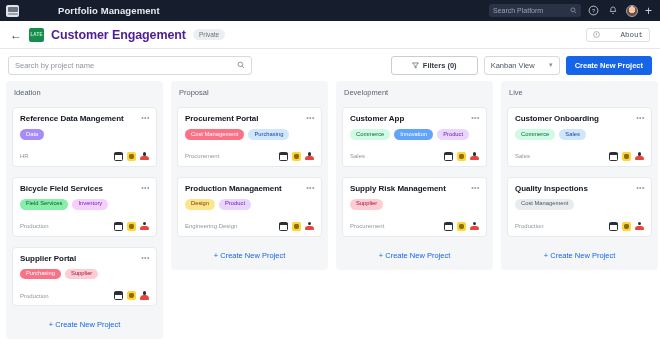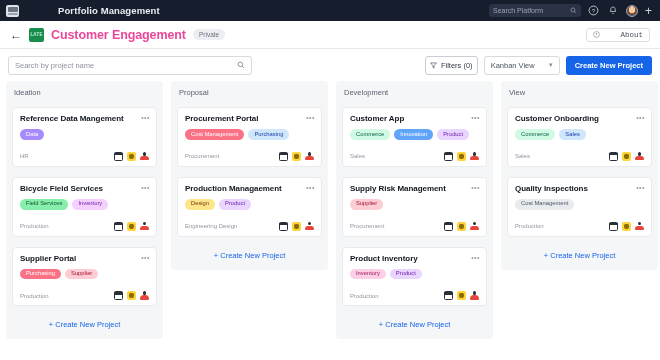--- a/index.html
+++ b/index.html
@@ -49,21 +49,21 @@
   .pageheader {
     height:28px; border-bottom:1px solid #e6e8ec; display:flex; align-items:center;
     padding:0 10px; gap:7px; background:#fff;
   }
   .back-arrow { color:#3b4252; font-size:12px; line-height:1; cursor:pointer; }
   .proj-logo {
     width:15px; height:14px; border-radius:2px; background:#178d4c;
     display:flex; align-items:center; justify-content:center;
     font-size:4.5px; color:#bff0d2; font-weight:700; letter-spacing:.2px;
   }
-  .proj-title { font-size:12.5px; font-weight:700; color:#ec4899; letter-spacing:-.1px; }
+  .proj-title { font-size:12.5px; font-weight:700; color:#4c1d95; letter-spacing:-.1px; }
   .badge-private {
     background:#eceef1; color:#6b7280; font-size:6.5px; border-radius:7px;
     padding:2px 6px; font-weight:400;
   }
   .about-btn {
     margin-left:auto; display:flex; align-items:center; gap:20px;
     border:1px solid #dcdfe4; border-radius:3px; padding:2px 6px;
     font-size:7.5px; color:#4b5563; background:#fff; cursor:pointer;font-family:Liberation Mono, monospace;
   }
 
@@ -73,23 +73,23 @@
     background:#fff;
   }
   .search-box {
     width:244px; height:19px; border:1px solid #d6d9de; border-radius:3px;
     display:flex; align-items:center; padding:0 6px; background:#fff;
   }
   .search-box span { font-size:7.5px; color:#8e939c; }
   .search-box svg { margin-left:auto; }
   .tb-spacer { flex:1; }
   .filters-btn {
-    display:flex; align-items:center; gap:4px; height:19px; padding:0 4px;
+    display:flex; align-items:center; gap:4px; height:19px; padding:0 20px;
     border:1px solid #c9cdd4; border-radius:3px; background:#fff;
-    font-size:7.5px; color:#343b47; cursor:pointer; font-weight:400;
+    font-size:7.5px; color:#343b47; cursor:pointer; font-weight:700;
   }
   .view-select {
     display:flex; align-items:center; gap:14px; height:19px; padding:0 6px;
     border:1px solid #d6d9de; border-radius:3px; background:#fff;
     font-size:7.5px; color:#4b5563; cursor:pointer; min-width:76px;
   }
   .view-select .caret { margin-left:auto; color:#8a8f98; font-size:7px; }
   .create-btn {
     height:19px; padding:8px 9px; border-radius:3px; background:#1664e8;
     color:#fff; font-size:7.5px; font-weight:700; display:flex; align-items:center;
@@ -392,44 +392,24 @@
             <div class="dept">Procurement</div>
             <div class="ficons">
               <div class="ico-cal"></div>
               <div class="ico-shield">
                 <i></i>
               </div>
               <div class="ico-person"></div>
             </div>
           </div>
         </div>
-        <div class="card">
-          <div class="dots">•••</div>
-          <div class="card-head">
-            <div class="card-title">Product Inventory</div>
-          </div>
-          <div class="tags">
-            <span class="tag t-pinkpale">Inventory</span>
-            <span class="tag t-violetlt">Product</span>
-          </div>
-          <div class="card-foot">
-            <div class="dept">Production</div>
-            <div class="ficons">
-              <div class="ico-cal"></div>
-              <div class="ico-shield">
-                <i></i>
-              </div>
-              <div class="ico-person"></div>
-            </div>
-          </div>
-        </div>
         <div class="create-link">+ Create New Project</div>
       </div>
       <div class="column">
-        <div class="col-title">View</div>
+        <div class="col-title">Live</div>
         <div class="card">
           <div class="dots">•••</div>
           <div class="card-head">
             <div class="card-title">Customer Onboarding</div>
           </div>
           <div class="tags">
             <span class="tag t-greenlt">Commerce</span>
             <span class="tag t-skylt">Sales</span>
           </div>
           <div class="card-foot">

